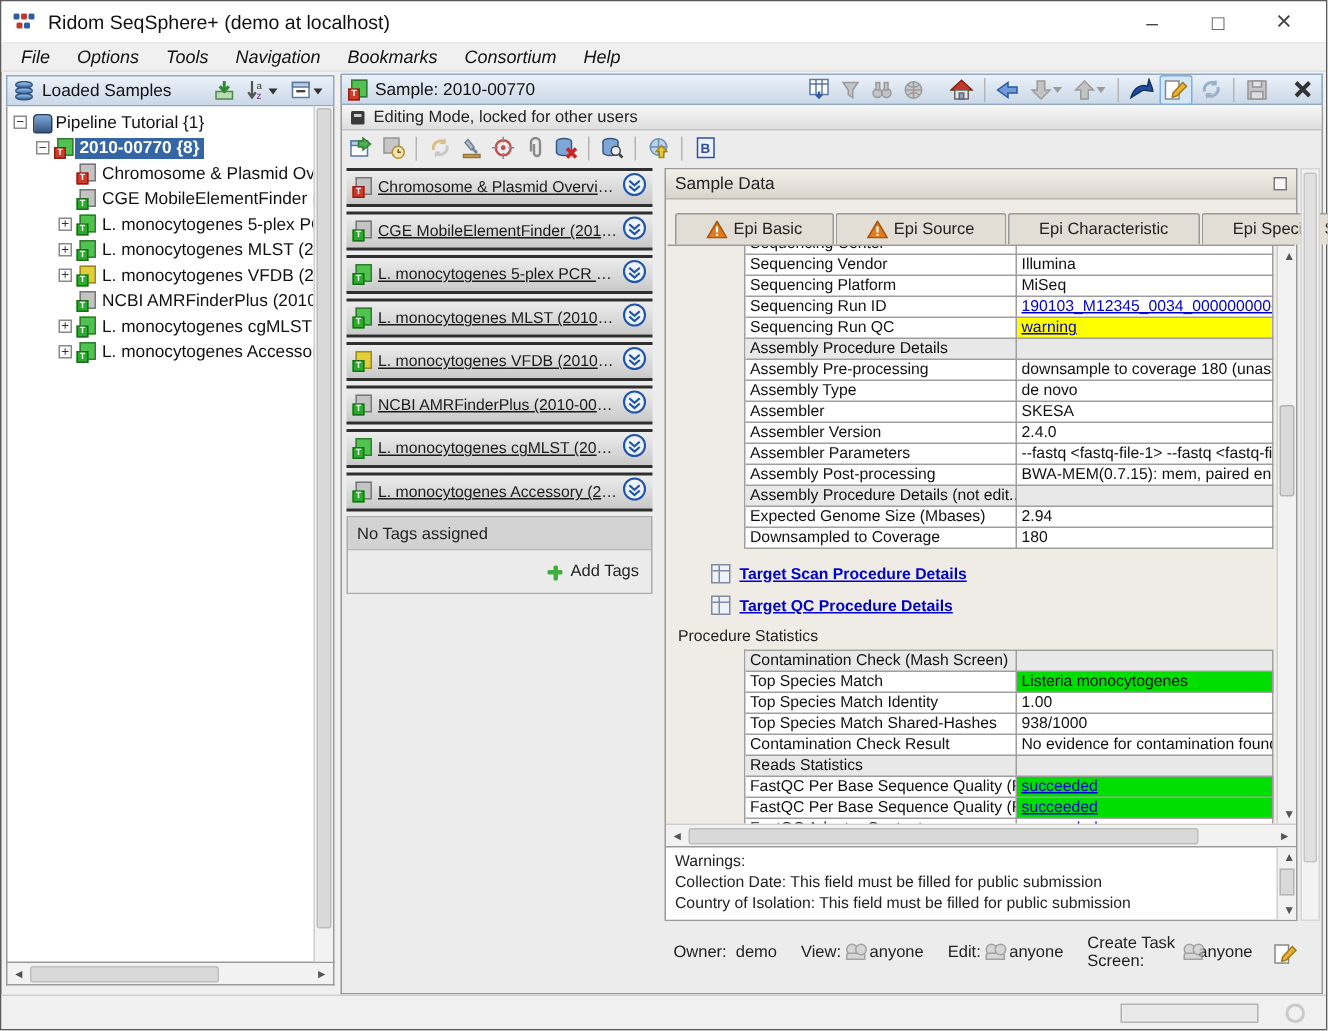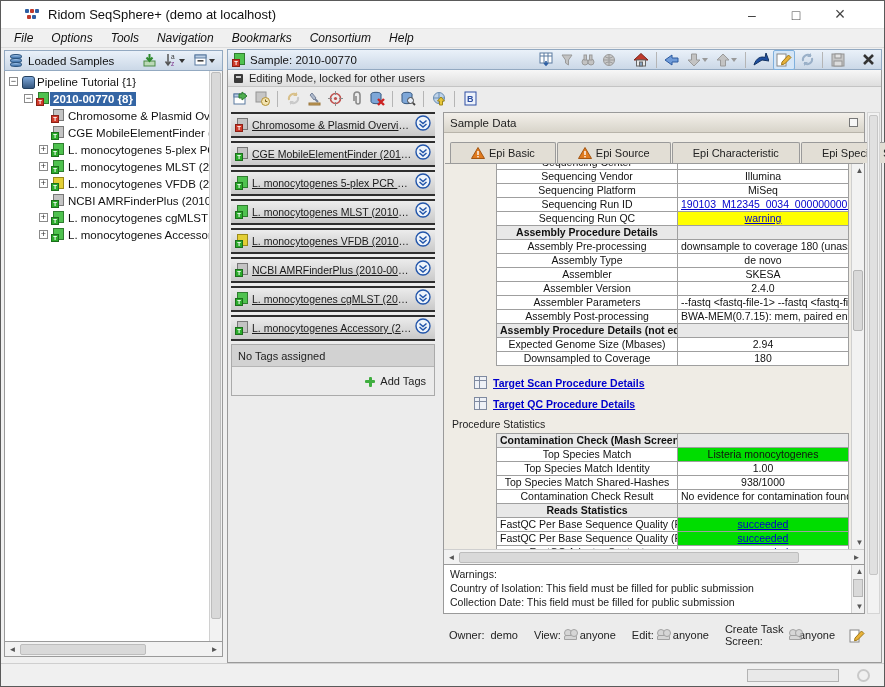--- a/index.html
+++ b/index.html
@@ -2,21 +2,21 @@
 <html><head>
 <meta charset="utf-8">
 <style>
   * { margin:0; padding:0; box-sizing:border-box; }
   html,body { width:885px; height:687px; overflow:hidden;
     font-family:"Liberation Sans", sans-serif; background:#f0f0f0; }
   .window { width:885px; height:687px; border:1px solid #5a5a5a; background:#f0f0f0;
     display:flex; flex-direction:column; }
 
   
-  .titlebar { height:28px; background:#ffffff; display:flex; align-items:center; padding:0 22px;
+  .titlebar { height:28px; background:#ffffff; display:flex; align-items:center; padding:0 6px;
     border-bottom:1px solid #e5e5e5; flex:0 0 auto; }
   .app-icon { width:16px; height:14px; position:relative; margin:0 7px 0 2px; }
   .app-icon i { position:absolute; width:4px; height:4px; border-radius:1px; }
   .app-icon .a1{left:0;top:1px;background:#2e5fa3;} .app-icon .a2{left:5px;top:1px;background:#c0392b;}
   .app-icon .a3{left:10px;top:1px;background:#2e5fa3;} .app-icon .a4{left:2px;top:7px;background:#c0392b;}
   .app-icon .a5{left:7px;top:7px;background:#2e5fa3;}
   .title-text { font-size:13px; color:#111; }
   .win-controls { margin-left:auto; display:flex; align-items:center; }
   .win-btn { width:44px; height:24px; display:flex; align-items:center; justify-content:center;
     font-size:14px; color:#444; cursor:default; }
@@ -99,26 +99,26 @@
   .tabs { display:flex; align-items:flex-end; padding:6px 4px 0 6px; height:30px; flex:0 0 auto; }
   .tab { height:21px; display:flex; align-items:center; gap:4px; padding:0 20px; font-size:11px; color:#222;
     background:#e2ded5; border:1px solid #9a9a9a; border-bottom:none; border-radius:2px 2px 0 0; margin-right:1px; white-space:nowrap; }
   .tab.active { background:#fdfdfd; height:25px; font-weight:normal; position:relative; z-index:2; }
   .tab-strip-line { height:1px; background:#9a9a9a; margin:0 1px; }
 
   .sd-content { display:flex; flex:0 0 auto; background:#efece5; }
   .scrollarea { flex:1 1 auto; height:385px; overflow:hidden; position:relative; padding-left:52px; }
   .dtable { width:353px; background:#fff; border-left:1px solid #9f9f9f; border-top:1px solid #9f9f9f; }
   .dtable.first { margin-top:-9px; }
-  .trow { display:flex; height:14px;text-align:center; }
+  .trow { display:flex; height:14px; }
   .tcell { border-right:1px solid #9f9f9f; border-bottom:1px solid #9f9f9f; font-size:10.5px; color:#111;
     padding:0 3px; line-height:13px; white-space:nowrap; overflow:hidden; }
   .tcell.f { width:181px; flex:0 0 auto; }
   .tcell.v { flex:1 1 auto; }
-  .trow.section .tcell { background:#e8e8e8; font-weight:bold; }
+  .trow.section .tcell { background:#e8e8e8; font-weight:normal; }
   .v.bg-yellow { background:#ffff00; }
   .v.bg-green { background:#00dd00; }
   .lnk { color:#0000cc; text-decoration:underline; }
   .plink-row { display:flex; align-items:center; gap:6px; height:21px; font-size:10.5px; margin-left:-22px; }
   .plink-row .lnk { font-weight:bold; }
   .grid-ic { width:13px; height:13px; border:1px solid #7f8aa0; background:#eef1f6; position:relative; }
   .grid-ic::before { content:""; position:absolute; left:0; right:0; top:3px; height:1px; background:#7f8aa0; }
   .grid-ic::after { content:""; position:absolute; top:0; bottom:0; left:4px; width:1px; background:#7f8aa0; }
   .stats-label { font-size:10.5px; color:#222; margin:4px 0 3px -44px; }
 
@@ -777,22 +777,22 @@
               </div>
             </div>
             <div class="sd-hscroll">
               <span class="sb-arrow">◄</span>
               <span class="hthumb" style="width:340px;"></span>
               <span class="sb-arrow" style="margin-left:auto;">►</span>
             </div>
             <div class="warnbox">
               <div class="warn-lines" id="warn-lines">
                   <div>Warnings:</div>
+                  <div>Collection Date: This field must be filled for public submission</div>
                   <div>Country of Isolation: This field must be filled for public submission</div>
-                  <div>Collection Date: This field must be filled for public submission</div>
                 </div>
               <div class="warn-vscroll">
                 <span class="sb-arrow">▲</span>
                 <span class="trackmid">
                     <span class="thumb"></span>
                   </span>
                 <span class="sb-arrow">▼</span>
               </div>
             </div>
           </div>

